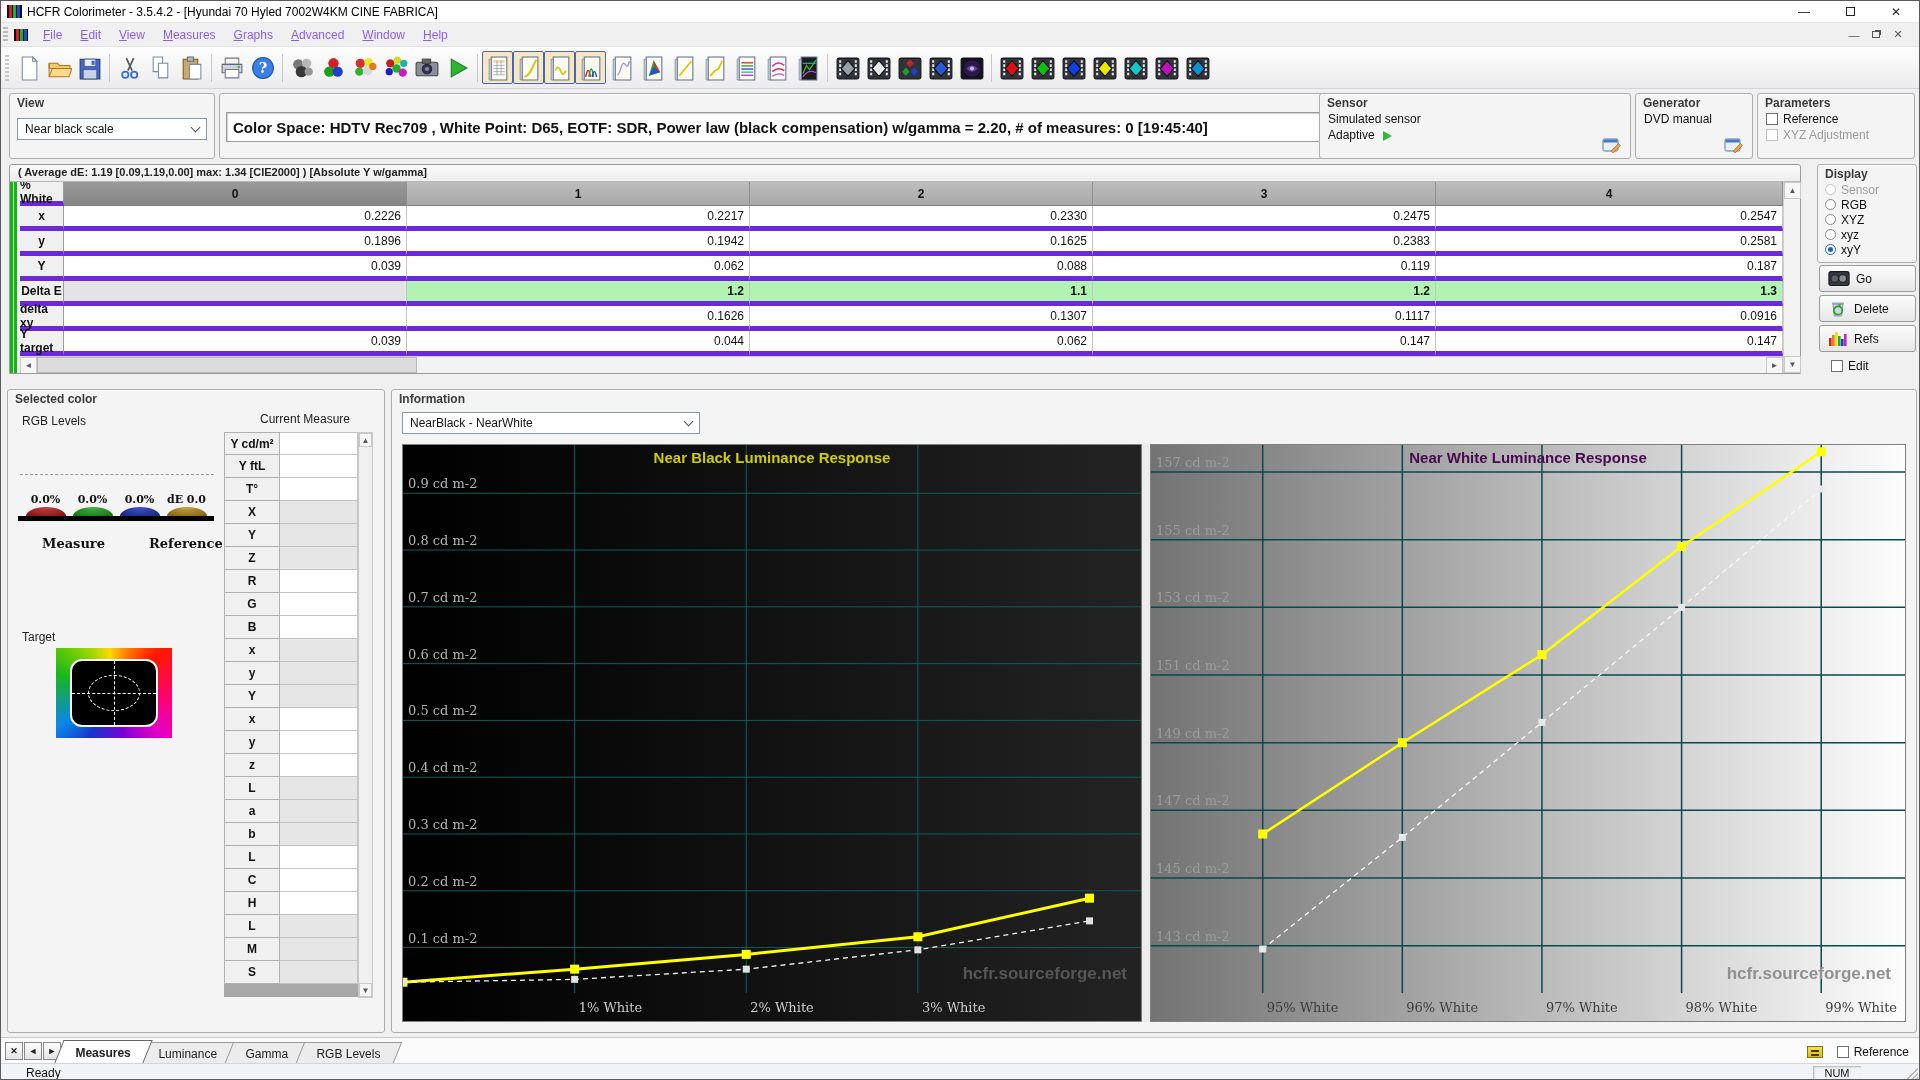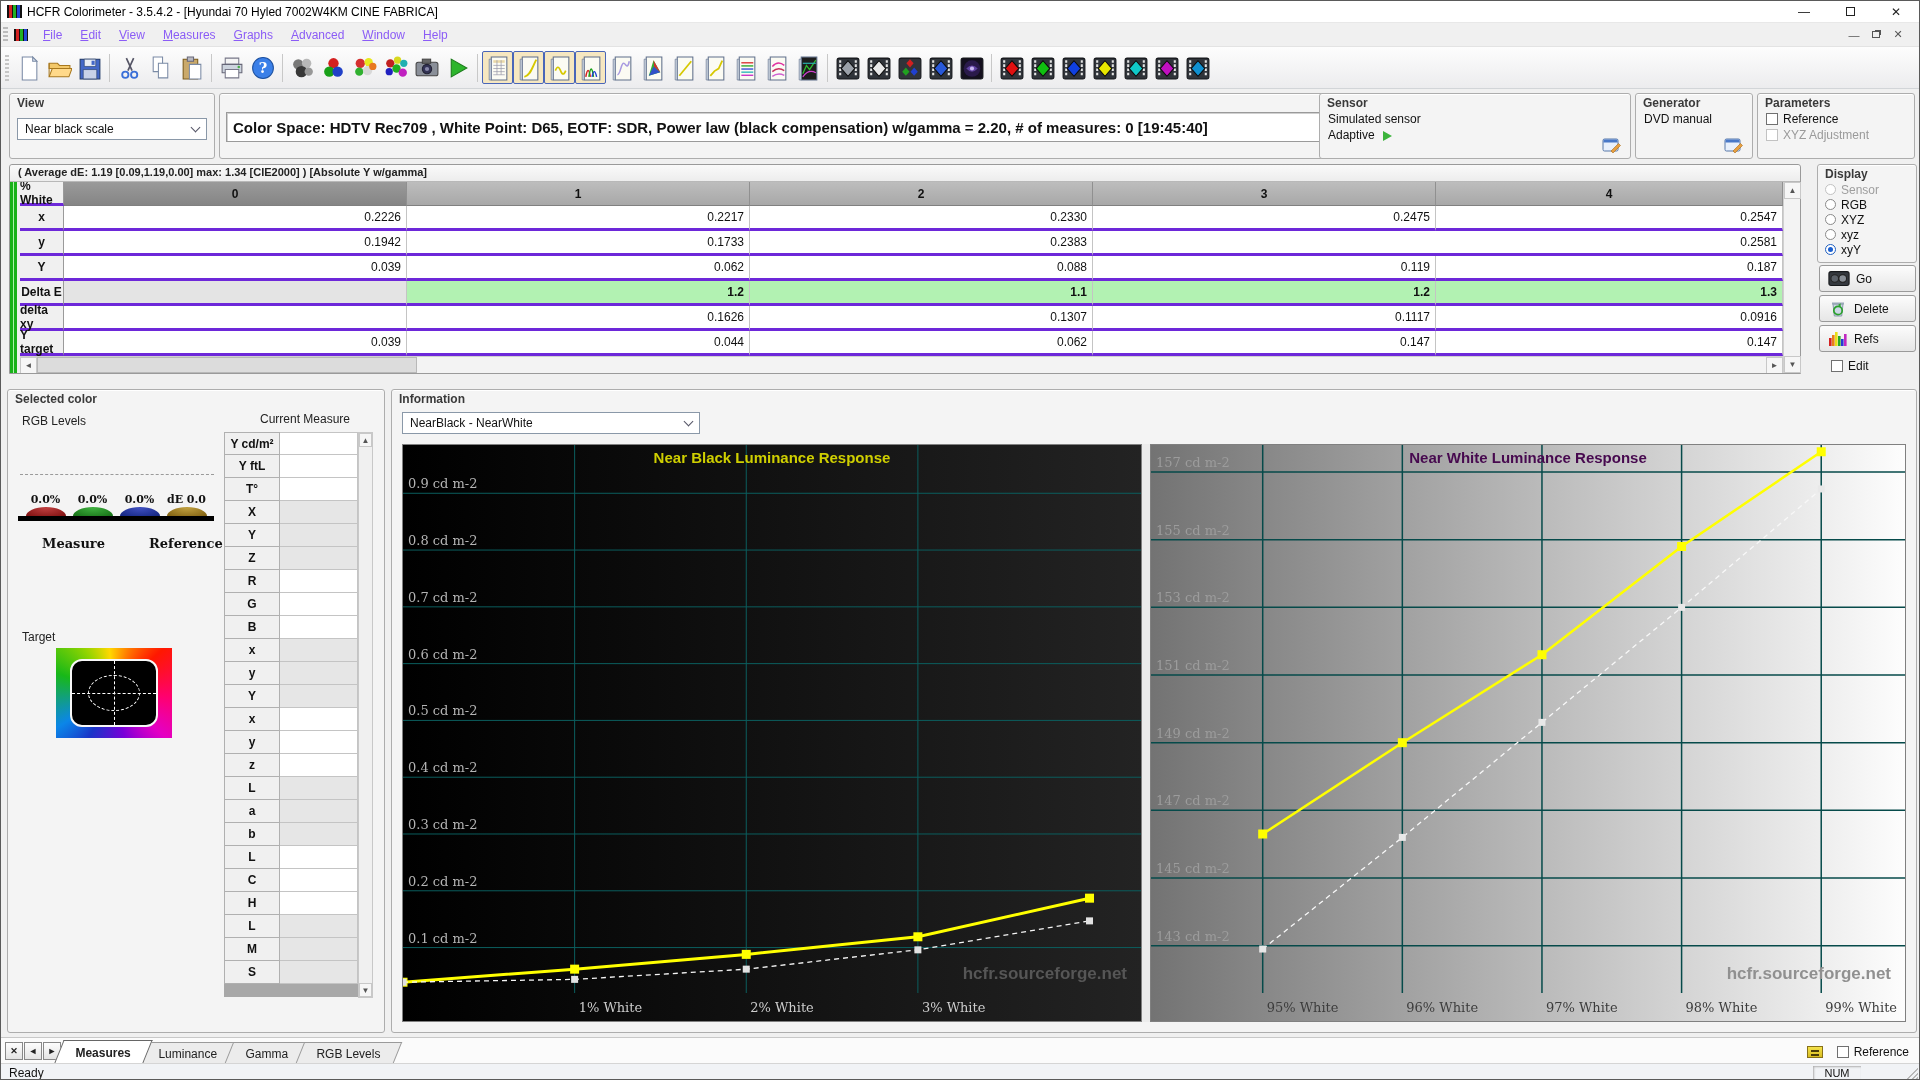--- a/index.html
+++ b/index.html
@@ -62,21 +62,21 @@
   .cb-row.disabled .cbox { border-color:#c2c2c2; }
 
   
   #table-area { position:absolute; left:8px; top:163px; width:1792px; height:210px; border:1px solid #9a9a9a; border-radius:3px 3px 0 0; background:#f0f0f0; }
   #table-caption { height:17px; background:linear-gradient(#fafafa,#ededed); border-bottom:1px solid #b8b8b8; font-size:11px; font-weight:bold; color:#222; padding:1px 8px; border-radius:3px 3px 0 0; }
   #table-body { display:flex; height:191px; }
   #green-bars { width:10px; background:repeating-linear-gradient(90deg,#19b219 0 3px,#aef0ae 3px 4px,#19b219 4px 7px,#f0f0f0 7px 10px); }
   #grid { flex:1; overflow:hidden; background:#fff; }
   .trow { display:flex; height:25px; }
   .trow.thead { height:24px; }
-  .tcell { border-right:1px solid #c4c4c4; border-bottom:3px solid #6d28d9; display:flex; align-items:center; }
+  .tcell { border-right:1px solid #c4c4c4; border-bottom:5px solid #6d28d9; display:flex; align-items:center; }
   .rowlabel { width:44px; justify-content:center; font-weight:bold; background:#f0f0f0; border-right:1px solid #9a9a9a; flex:none; }
   .colhead { justify-content:center; font-weight:bold; background:linear-gradient(#bdbdbd,#a8a8a8); border-right:1px solid #909090; border-bottom:1px solid #808080; }
   .colhead.first { background:linear-gradient(#9a9a9a,#858585); }
   .datacell { justify-content:flex-end; padding-right:5px; background:#fff; } .cN { width:343px; flex:none; } .cLast { flex:1; }
   .trow.hl .datacell { background:#b2f2b2; font-weight:bold; }
   .trow.hl .datacell.empty { background:#e4e4e4; }
   #hscroll { display:flex; height:17px; background:#f3f3f3; border-top:1px solid #d0d0d0; }
   .sbtn { width:17px; height:17px; background:#f6f6f6; border:1px solid #c8c8c8; color:#555; font-size:8px; display:flex; align-items:center; justify-content:center; flex:none; }
   #hthumb { width:380px; background:#dcdcdc; border:1px solid #b8b8b8; }
   #vscroll { width:17px; display:flex; flex-direction:column; background:#f3f3f3; border-left:1px solid #d0d0d0; }
@@ -140,21 +140,21 @@
   .tab-btn { width:18px; height:18px; border:1px solid #888; background:linear-gradient(#fdfdfd,#e4e4e4); display:flex; align-items:center; justify-content:center; font-size:9px; font-weight:bold; color:#222; }
   #tabs { display:flex; align-items:flex-end; height:23px; }
   .tab { height:21px; padding:2px 16px 0; border:1px solid #9a9a9a; border-bottom:none; background:#ececec; transform:skewX(-22deg); margin-left:-6px; display:flex; align-items:center; }
   .tab .tab-label { transform:skewX(22deg); font-size:12px; color:#222; white-space:nowrap; }
   .tab.active { background:#fff; border-color:#666; z-index:2; height:23px; }
   .tab.active .tab-label { font-weight:bold; }
   #tab-right { margin-left:auto; display:flex; align-items:center; gap:14px; margin-right:10px; margin-bottom:4px; }
   #gen-status-icon { width:16px; height:12px; background:linear-gradient(#f4e24a,#d8bc20); border:1px solid #87711a; position:relative; }
   #gen-status-icon::after { content:""; position:absolute; left:3px; top:3px; width:8px; height:2px; background:#4a3c08; box-shadow:0 4px 0 #4a3c08; }
   #statusbar { position:absolute; left:0; right:0; top:1062px; height:18px; background:#f1f3f6; border-top:1px solid #d5d5d5; display:flex; align-items:center; }
-  #status-ready { padding-left:8px; }
+  #status-ready { padding-left:25px; }
   #num-pane { position:absolute; right:58px; top:2px; width:48px; height:14px; box-shadow:inset 1px 1px 2px #b0b0b0; display:flex; align-items:center; justify-content:center; font-size:11px; }
   #grip { position:absolute; right:1px; bottom:1px; width:14px; height:14px;
     background:linear-gradient(135deg, transparent 0 55%, #b8b8b8 55% 62%, transparent 62% 72%, #b8b8b8 72% 79%, transparent 79% 89%, #b8b8b8 89% 96%, transparent 96%); }
 </style>
 </head>
 <body>
 
 <div id="window">
 
   <div id="titlebar">
@@ -551,22 +551,23 @@
           <div class="trow">
             <div class="tcell rowlabel">x</div>
             <div class="tcell datacell cN">0.2226</div>
             <div class="tcell datacell cN">0.2217</div>
             <div class="tcell datacell cN">0.2330</div>
             <div class="tcell datacell cN">0.2475</div>
             <div class="tcell datacell cLast">0.2547</div>
           </div>
           <div class="trow">
             <div class="tcell rowlabel">y</div>
+            <div class="tcell datacell cN">0.1896</div>
             <div class="tcell datacell cN">0.1942</div>
-            <div class="tcell datacell cN">0.1733</div>
+            <div class="tcell datacell cN">0.1625</div>
             <div class="tcell datacell cN">0.2383</div>
             <div class="tcell datacell cLast">0.2581</div>
           </div>
           <div class="trow">
             <div class="tcell rowlabel">Y</div>
             <div class="tcell datacell cN">0.039</div>
             <div class="tcell datacell cN">0.062</div>
             <div class="tcell datacell cN">0.088</div>
             <div class="tcell datacell cN">0.119</div>
             <div class="tcell datacell cLast">0.187</div>

